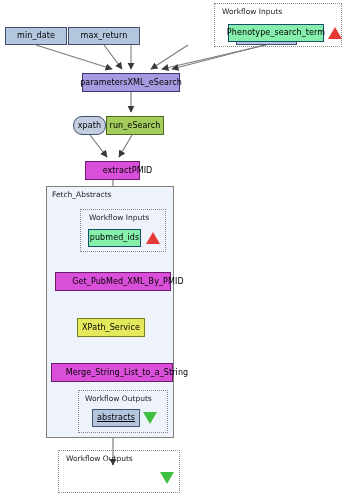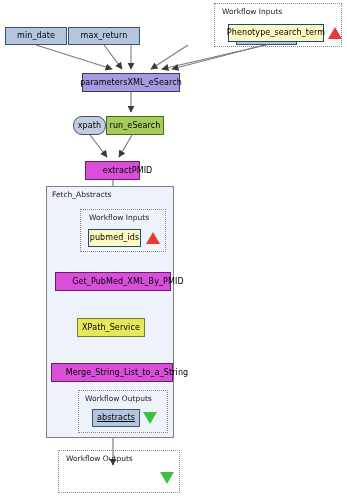--- a/index.html
+++ b/index.html
@@ -40,21 +40,21 @@
     line-height: 1;
     color: #000000;
     white-space: nowrap;
     letter-spacing: 0.1px;
   }
   .node.port {
     background: #b3c6de;
     border-color: #44506b;
   }
   .node.wfin {
-    background: #fef9c3;
+    background: #86efac;
     border-color: #14506b;
   }
   .node.wfout {
     background: #b3c6de;
     border-color: #44506b;
   }
   .node.proc-purple {
     background: #a79ae0;
     border-color: #3c3470;
   }

